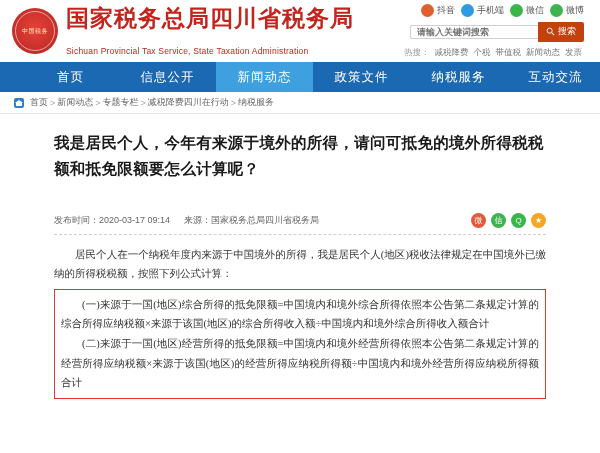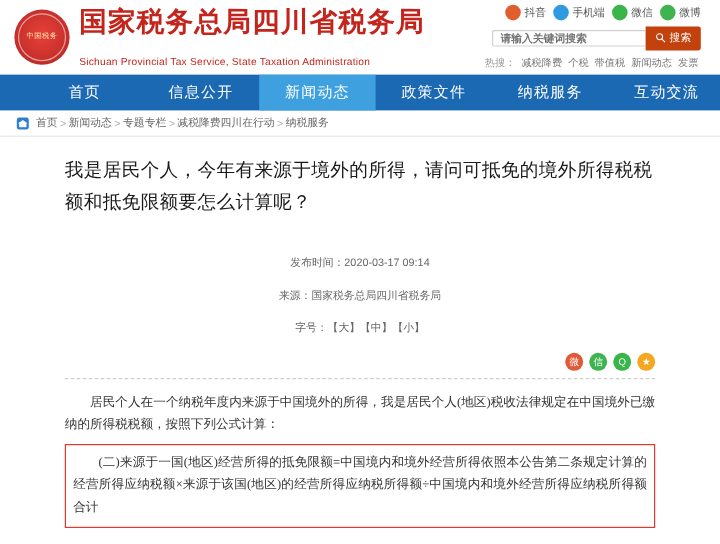--- a/index.html
+++ b/index.html
@@ -157,36 +157,35 @@
   .crumb .sep { color:#aaa; }
   .crumb .cur { color:#666; }
 
   
   .article {
     padding: 16px 54px 0 54px;
   }
   .art-title {
     font-family: "Liberation Serif", serif;
     font-size: 15.5px;
-    font-weight: normal;
+    font-weight: bold;
     color: #1a1a1a;
     line-height: 1.7;
     text-align: left;
     letter-spacing: .3px;
   }
   .meta {
     margin-top: 30px;
     display: flex;
     align-items: center;
     font-size: 9px;
     color: #666;
     border-bottom: 1px dashed #cfcfcf;
     padding-bottom: 6px;
     gap: 14px;
-    flex-direction: column;
   }
   .meta .m-item { white-space: nowrap; }
   .meta .fontsize { white-space: nowrap; }
   .meta .share {
     margin-left: auto;
     display: flex; gap: 5px; align-items: center;
   }
   .sdot {
     width: 15px; height: 15px; border-radius: 50%;
     display: inline-flex; align-items:center; justify-content:center;
@@ -296,35 +295,33 @@
   <div class="article">
     <div class="art-title">我是居民个人，今年有来源于境外的所得，请问可抵免的境外所得税税额和抵免限额要怎么计算呢？</div>
 
     <div class="meta">
       <span class="m-item">
         <span>发布时间：</span><span>2020-03-17 09:14</span>
       </span>
       <span class="m-item">
         <span>来源：</span><span>国家税务总局四川省税务局</span>
       </span>
-      <span class="fontsize">
-        <span>字号：</span><span>【大】【中】【小】</span>
-      </span>
       <span class="share">
         <span class="sdot s1">微</span>
         <span class="sdot s2">信</span>
         <span class="sdot s3">Q</span>
         <span class="sdot s4">★</span>
       </span>
     </div>
 
     <div class="body-text">
       <p>居民个人在一个纳税年度内来源于中国境外的所得，我是居民个人(地区)税收法律规定在中国境外已缴纳的所得税税额，按照下列公式计算：</p>
 
       <div class="redbox">
+        <p>(一)来源于一国(地区)综合所得的抵免限额=中国境内和境外综合所得依照本公告第二条规定计算的综合所得应纳税额×来源于该国(地区)的综合所得收入额÷中国境内和境外综合所得收入额合计</p>
         <p>(二)来源于一国(地区)经营所得的抵免限额=中国境内和境外经营所得依照本公告第二条规定计算的经营所得应纳税额×来源于该国(地区)的经营所得应纳税所得额÷中国境内和境外经营所得应纳税所得额合计</p>
 
       </div>
 
     </div>
   </div>
 
 </div>
 
 </body></html>

